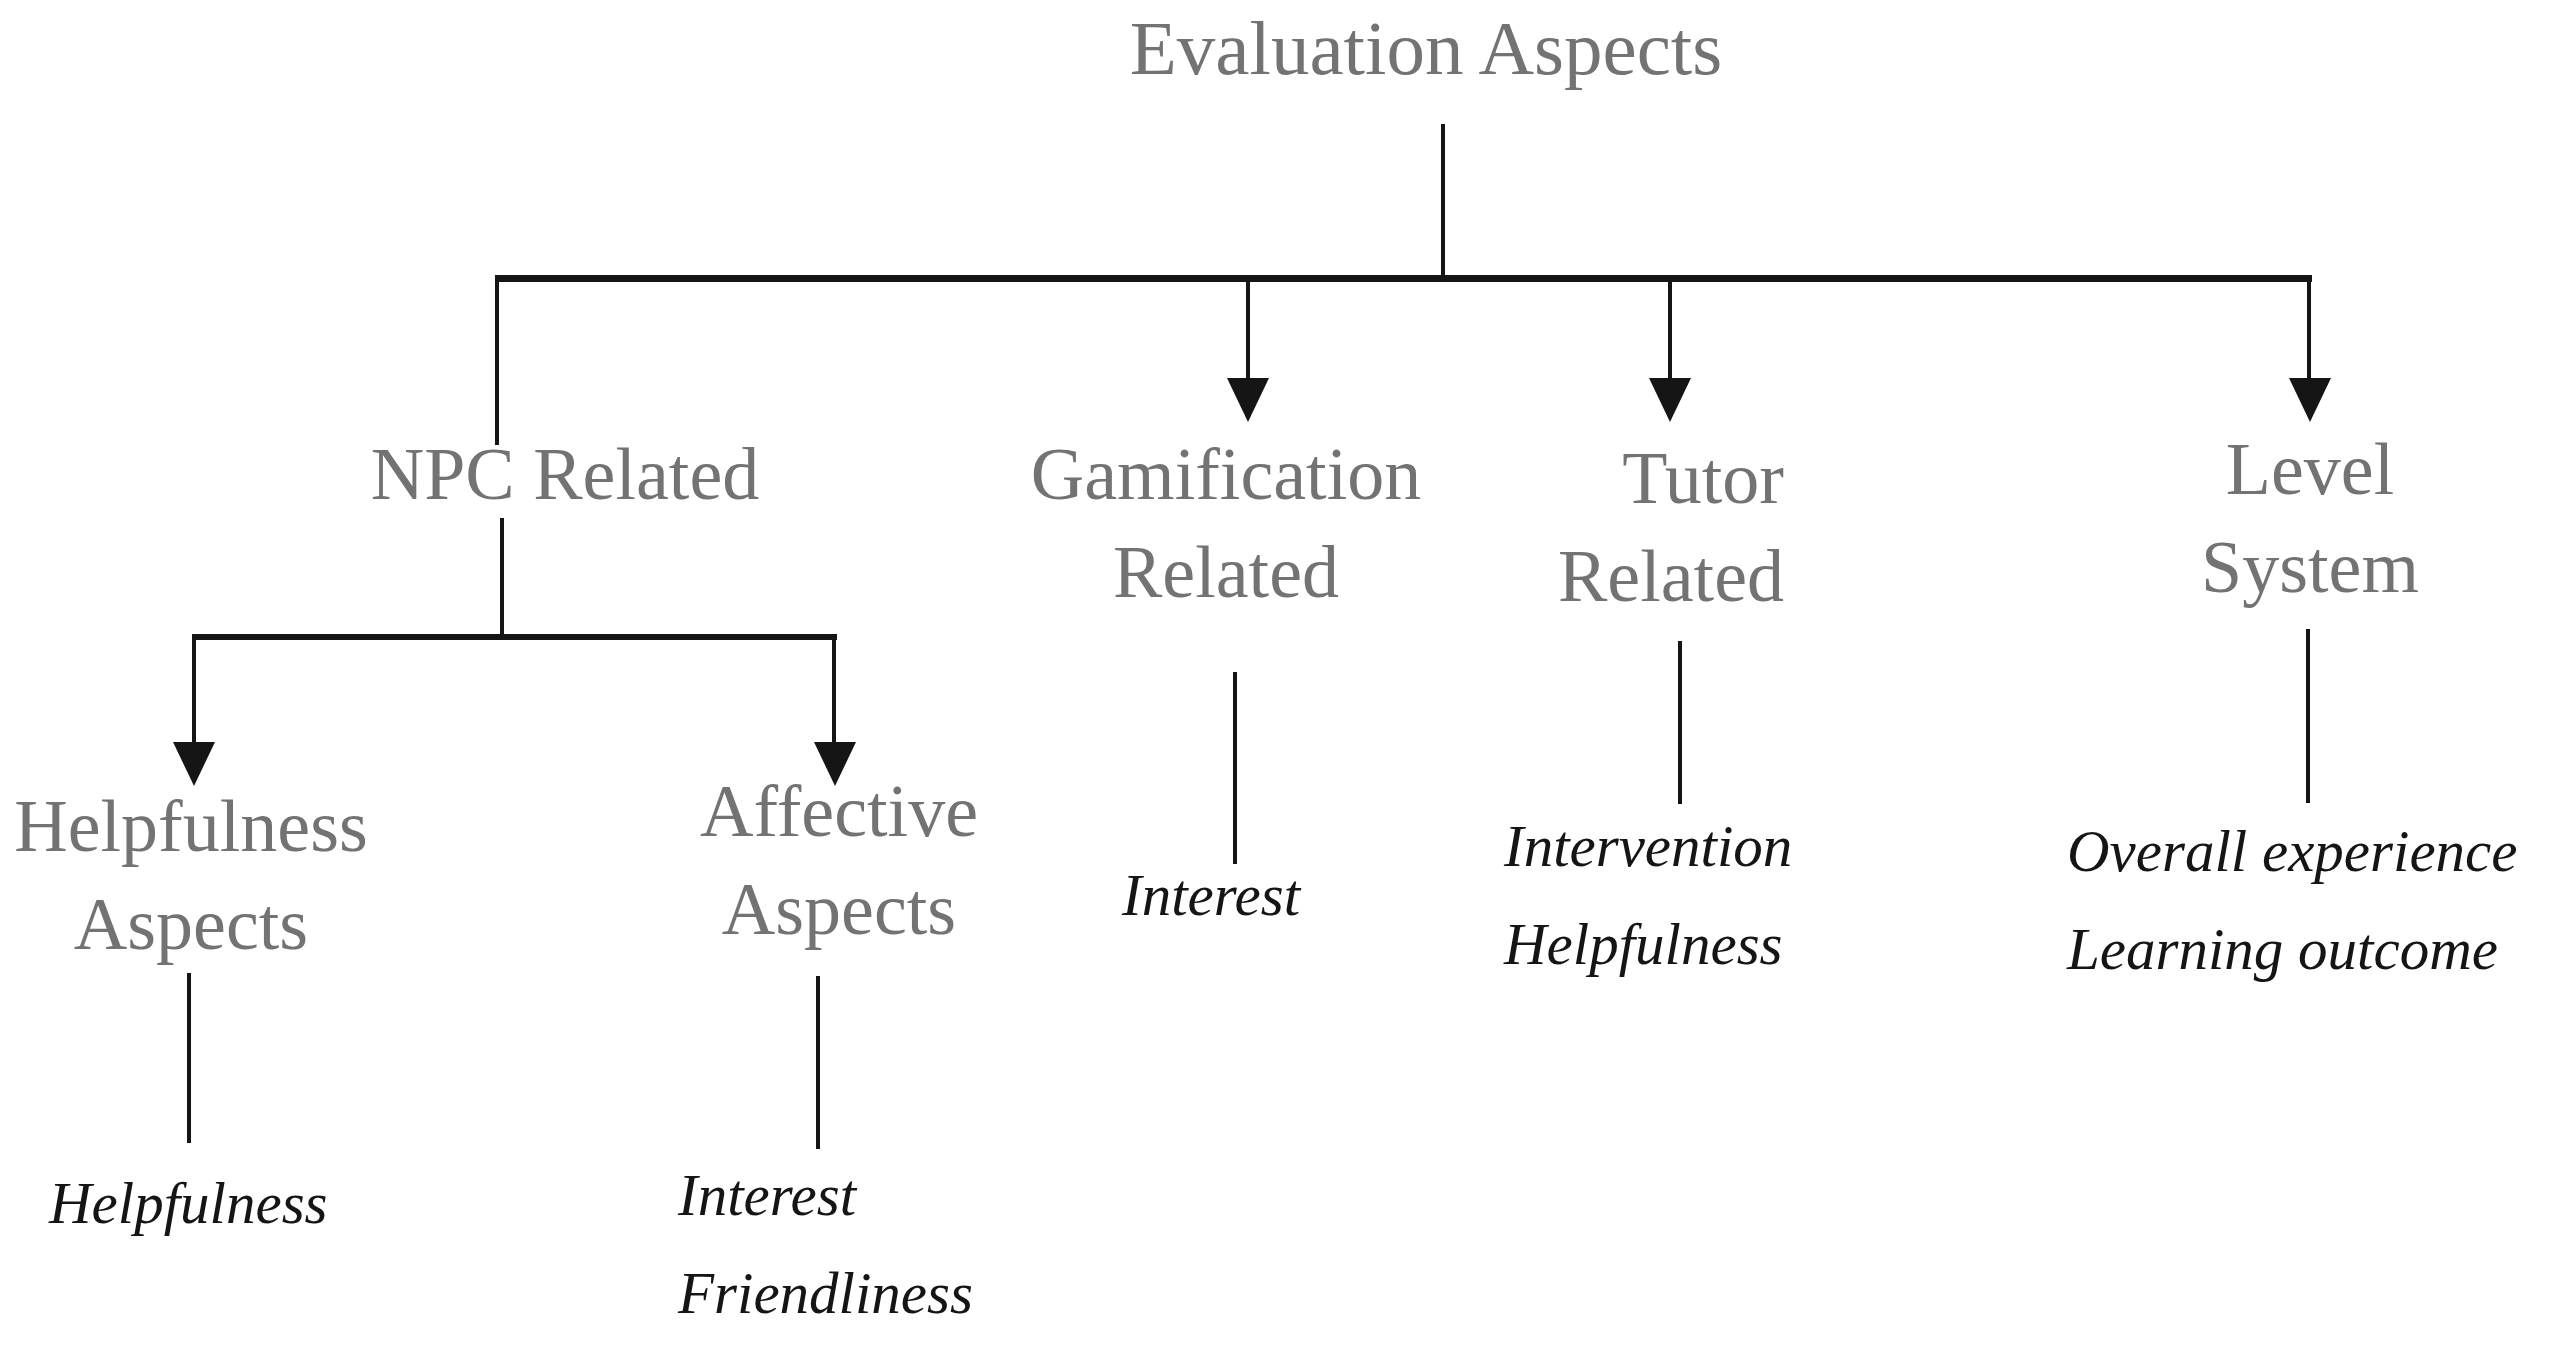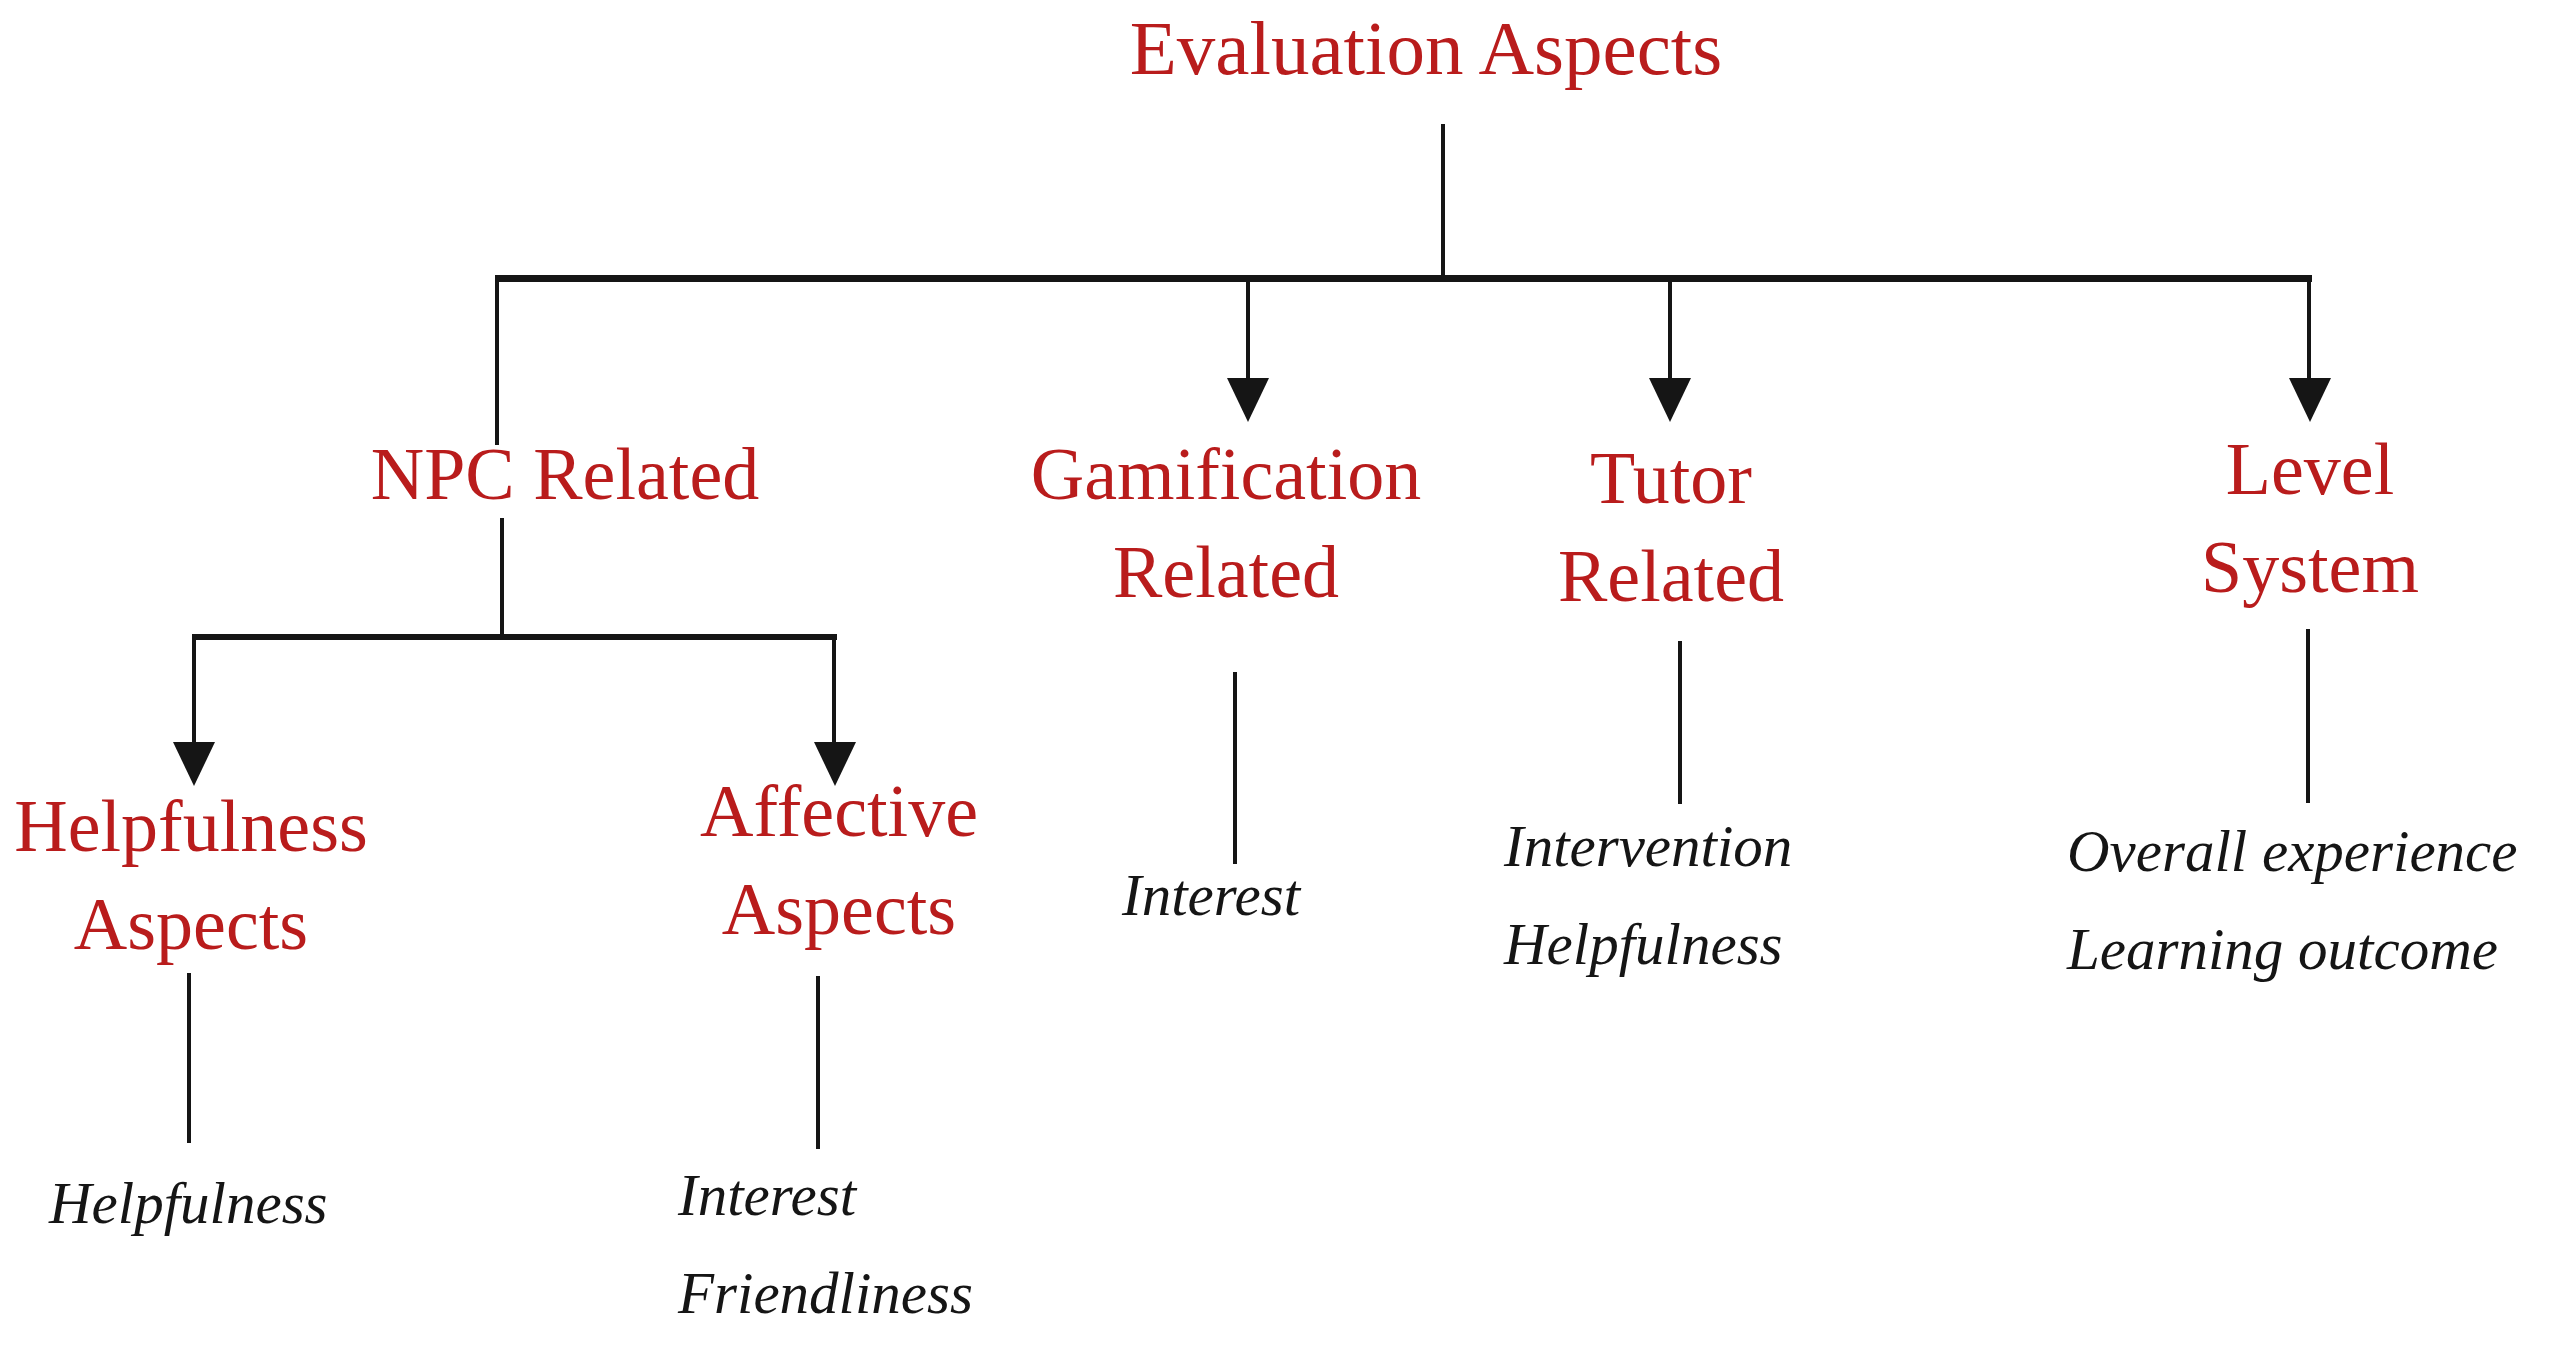--- a/index.html
+++ b/index.html
@@ -12,21 +12,21 @@
     color: #151515;
     overflow: hidden;
   }
   .node {
     position: absolute;
     transform: translateX(-50%);
     text-align: center;
     font-size: 74px;
     line-height: 98px;
     white-space: nowrap;
-    color: #b91c1c;
+    color: #737373;
   }
   .title { font-size: 77px; line-height: 96px; }
   .leaf {
     position: absolute;
     font-size: 59px;
     line-height: 98px;
     font-style: italic;
     text-align: left;
     white-space: nowrap;
     color: #151515;
@@ -64,21 +64,21 @@
 
   <div class="node" style="left:528px; top:425px;margin-left:37px;">
     <div>NPC Related</div>
   </div>
 
   <div class="node" style="left:1226px; top:425px;">
     <div>Gamification</div>
     <div>Related</div>
   </div>
 
-  <div class="node" style="left:1671px; top:429px;">
+  <div class="node" style="left:1671px; top:429px;text-align:right;">
     <div>Tutor</div>
     <div>Related</div>
   </div>
 
   <div class="node" style="left:2310px; top:420px;">
     <div>Level</div>
     <div>System</div>
   </div>
 
   <div class="line" style="left:500px; top:518px; width:4.4px; height:118px;"></div>

